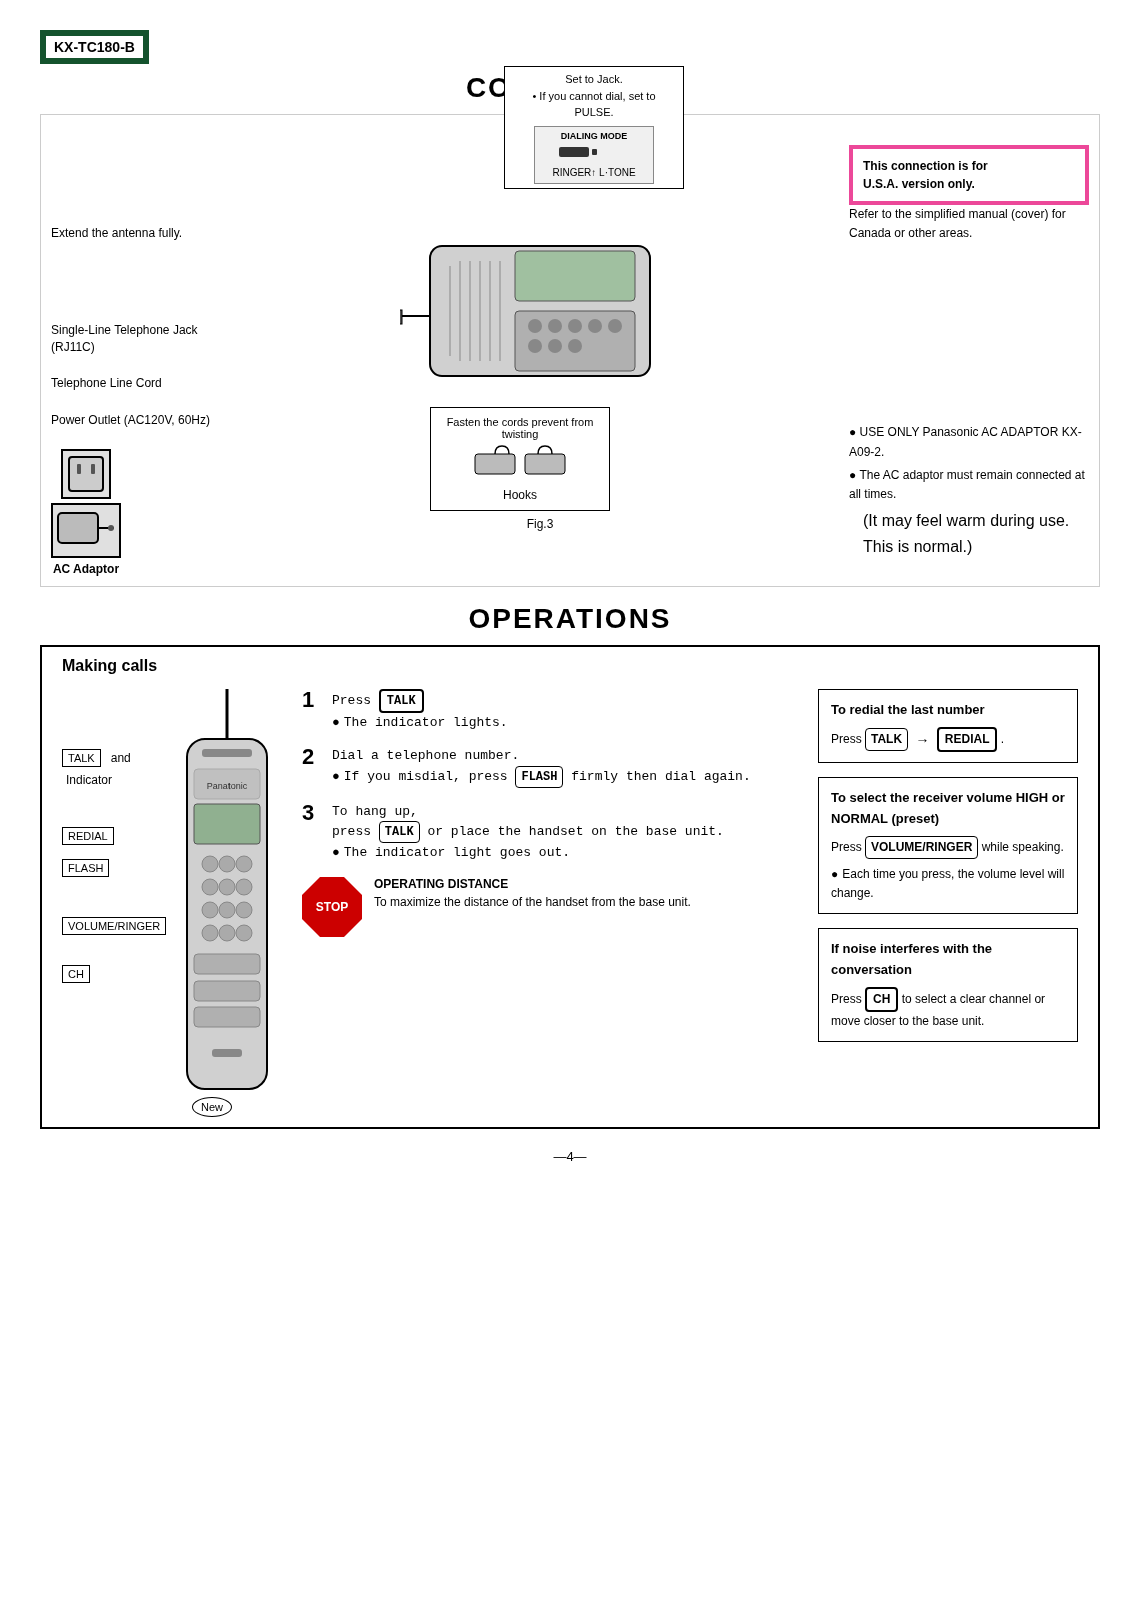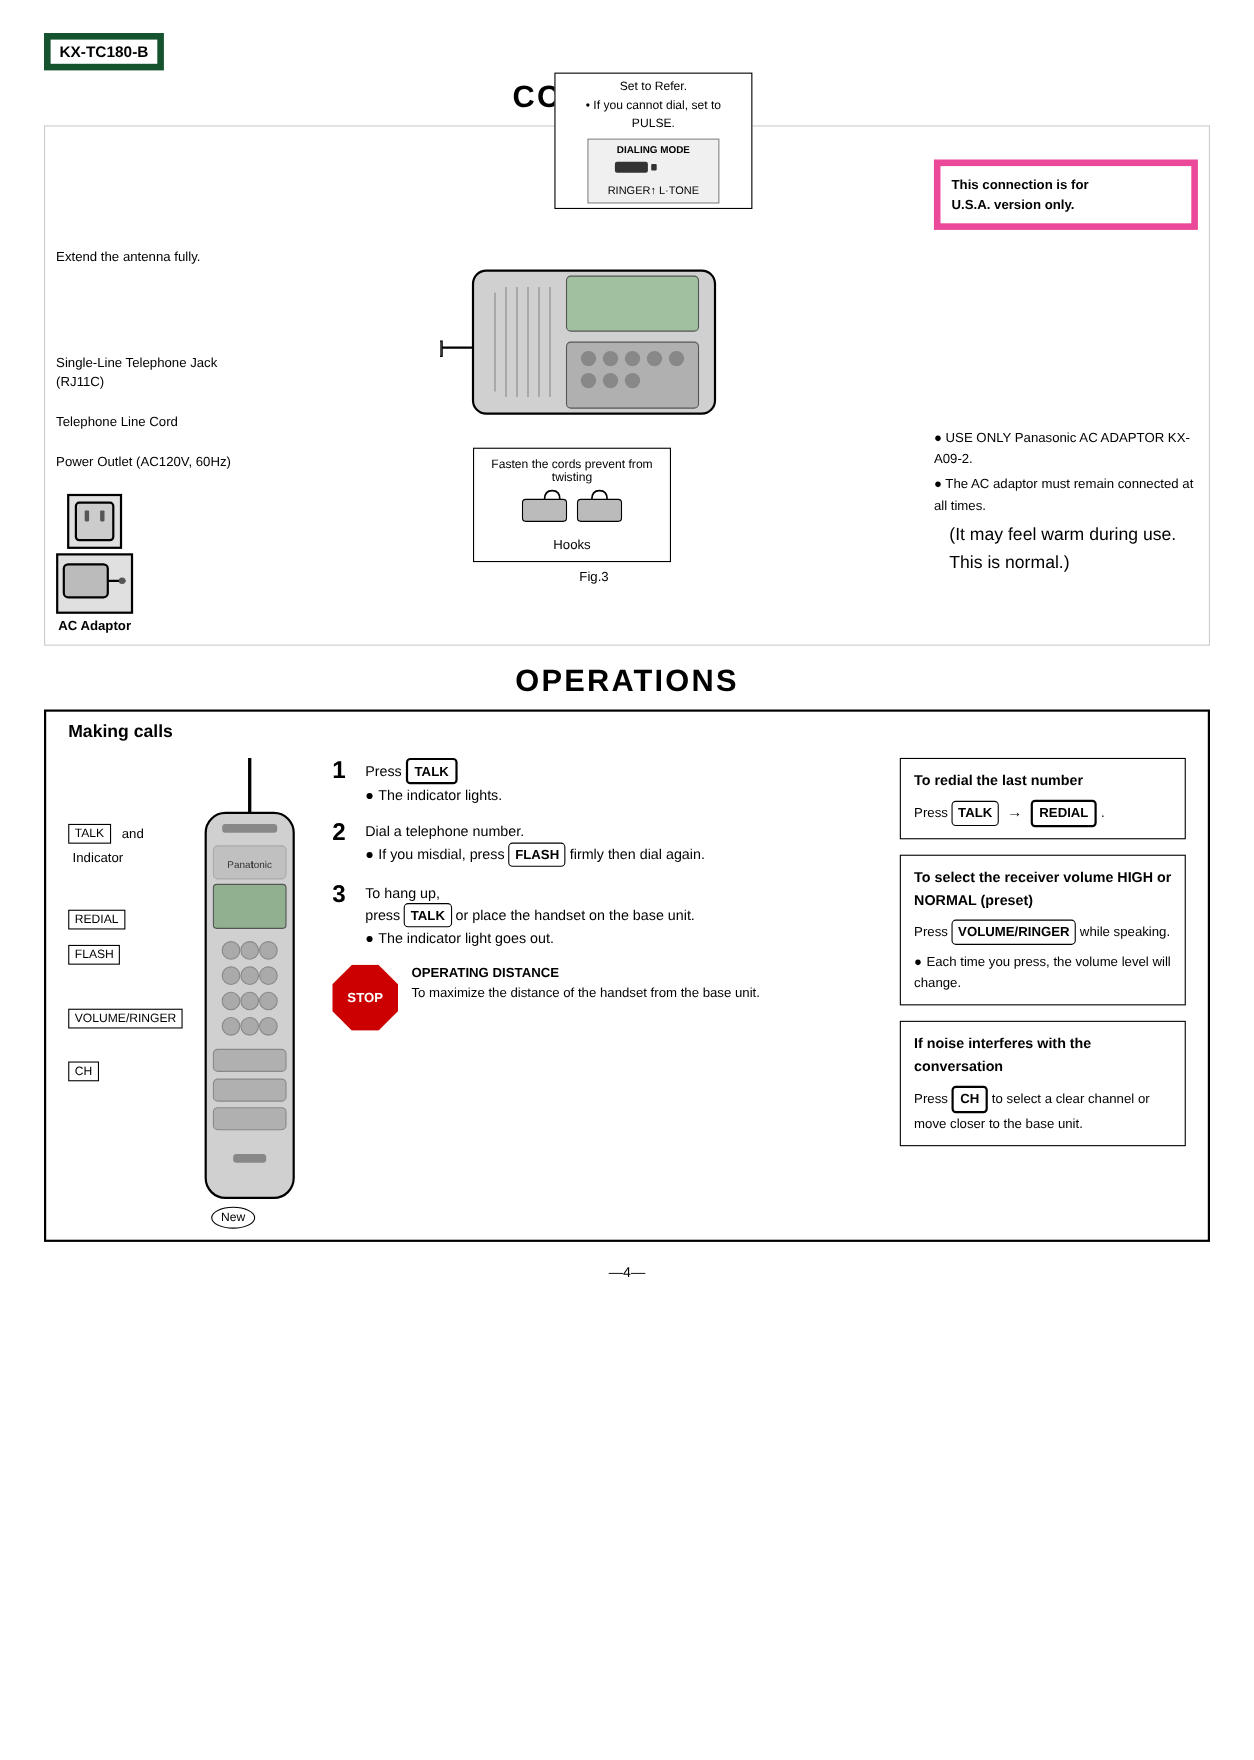--- a/index.html
+++ b/index.html
@@ -104,21 +104,21 @@
       background: #fff;
       width: 180px;
       margin-top: 10px;
     }
     .right-info {
       width: 240px;
       font-size: 12px;
       padding-top: 20px;
     }
     .info-box-bold {
-      border: 6px solid #ec4899;
+      border: 4px solid #ec4899;
       padding: 8px 10px;
       font-size: 12px;
       line-height: 1.5;
     }
     .bullet-list {
       font-size: 12px;
       line-height: 1.6;
     }
     .bullet-list .bullet-item::before {
       content: "● ";
@@ -212,20 +212,21 @@
     .step-number {
       font-size: 22px;
       font-weight: bold;
       line-height: 1;
       width: 22px;
       flex-shrink: 0;
     }
     .step-content {
       font-size: 13px;
       line-height: 1.5;
+      font-family: Liberation Mono, monospace;
     }
     .step-content .step-main {
       font-weight: normal;
     }
     .step-bullet::before {
       content: "●";
       margin-right: 4px;
     }
     .btn-inline {
       border: 1px solid #000;
@@ -361,21 +362,21 @@
           </div>
         </div>
       </div>
 
       <div class="center-device">
 
         <div class="antenna-arrow">↑</div>
 
         <div style="position:relative; width:280px;">
           <div class="device-top-label">
-            <span>Set to Refer.</span><br>
+            <span>Set to Jack.</span><br>
             <span>• If you cannot dial, set to PULSE.</span>
             <div class="dialing-mode-box">
               <div style="font-size:9px; font-weight:bold;">DIALING MODE</div>
               <svg width="80" height="18" viewBox="0 0 80 18">
                 <rect x="5" y="4" width="30" height="10" rx="2" fill="#333"></rect>
                 <rect x="38" y="6" width="5" height="6" rx="1" fill="#333"></rect>
               </svg>
               <div style="font-size:10px;">RINGER↑  L·TONE</div>
             </div>
           </div>
@@ -425,20 +426,21 @@
 
           <div class="fig-label">Fig.3</div>
         </div>
       </div>
 
       <div class="right-info">
         <div class="info-box-bold">
           <strong>This connection is for</strong><br>
           <strong>U.S.A. version only.</strong>
         </div>
+        <div style="font-size:12px; line-height:1.6; margin-bottom:16px;">Refer to the simplified manual (cover) for Canada or other areas.</div>
 
         <div class="bullet-list" style="margin-top:180px;">
           <div class="bullet-item" style="margin-bottom:4px;">USE ONLY Panasonic AC ADAPTOR KX-A09-2.</div>
           <div class="bullet-item" style="margin-bottom:4px;">The AC adaptor must remain connected at all times.</div>
           <div style="font-size:16px; margin-left:14px;">(It may feel warm during use. This is normal.)</div>
         </div>
       </div>
     </div>
   </div>
 

